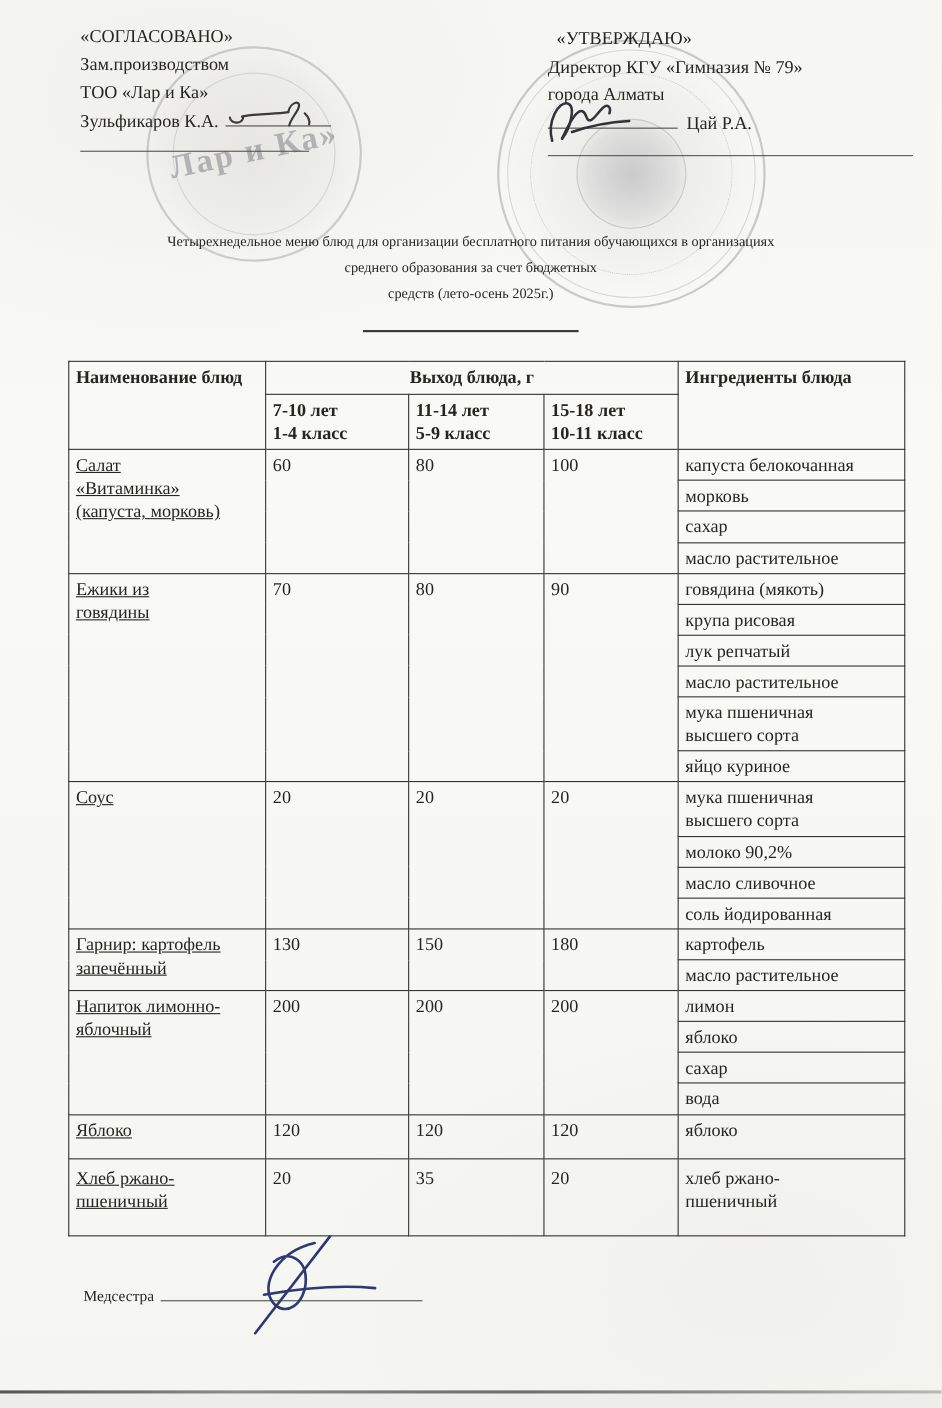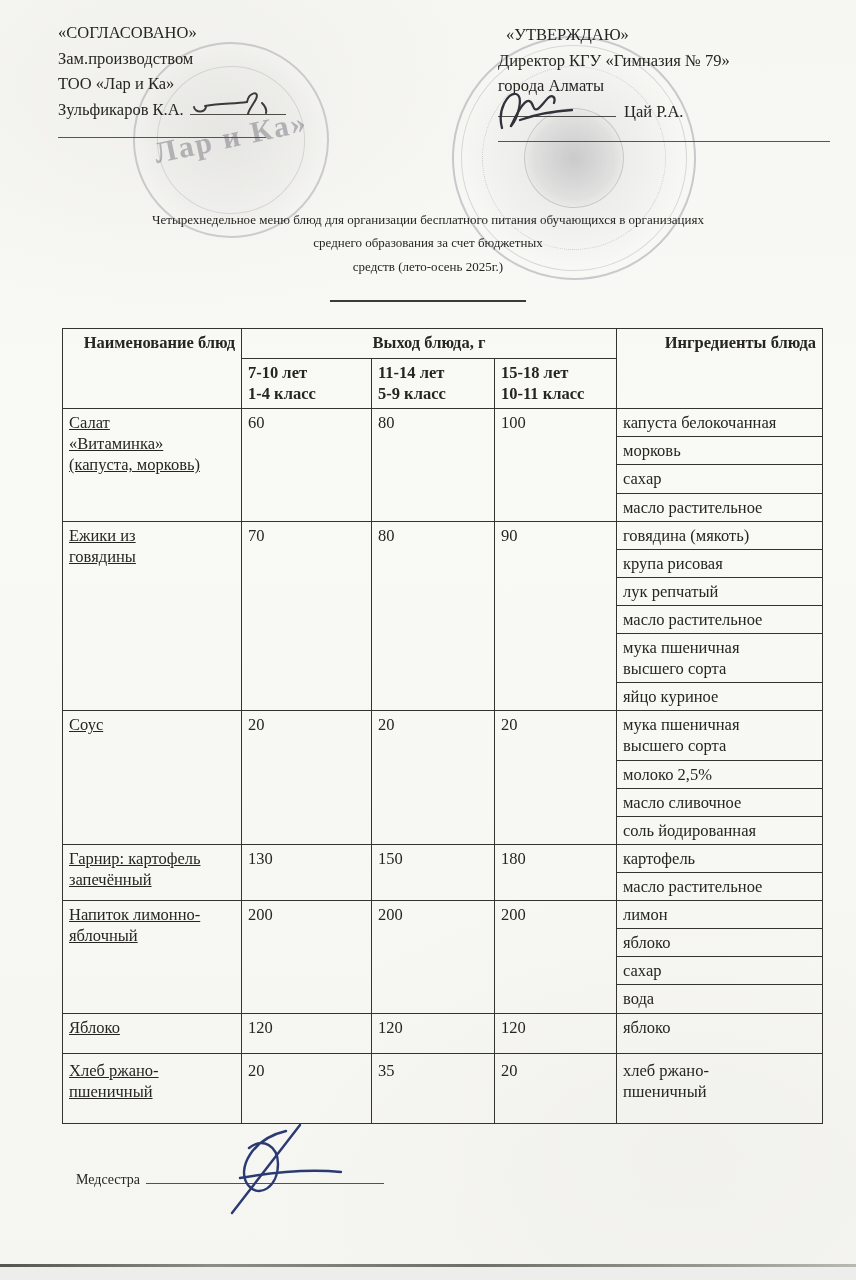--- a/index.html
+++ b/index.html
@@ -14,21 +14,21 @@
       radial-gradient(ellipse 600px 400px at 80% 90%, rgba(215,213,205,0.15), transparent 70%),
       linear-gradient(180deg, #f6f6f3 0%, #f9f9f6 35%, #f5f5f2 100%);
     font-family: "Liberation Serif", "DejaVu Serif", serif;
     color: #262520;
     overflow: hidden;
   }
 
   
   .header-zone { position: relative; height: 192px; }
   .approval-block { position: absolute; font-size: 16.5px; line-height: 1.55; z-index: 2; }
-  .approval-left { left: 58px; top: 20px; }
+  .approval-left { left: 73px; top: 20px; }
   .approval-right { left: 498px; top: 22px; }
   .sig-line { display: inline-block; position: relative; border-bottom: 1.6px solid #4c4b46; vertical-align: baseline; }
   .sig-line-left { width: 96px; margin-left: 6px; }
   .sig-line-right { width: 118px; margin-right: 8px; }
   .sig-svg { position: absolute; pointer-events: none; }
   .sig-zulfikarov { left: -4px; top: -26px; }
   .sig-tsai { left: -6px; top: -34px; }
   .long-rule { border-bottom: 1.6px solid #56554f; }
   .rule-left { width: 208px; margin-top: 15px; }
   .rule-right { width: 332px; margin-top: 17px; }
@@ -69,21 +69,21 @@
   .menu-table th, .menu-table td {
     border: 1.6px solid #353330;
     vertical-align: top;
     font-size: 16.5px;
     line-height: 1.28;
     padding: 3px 6px;
     white-space: pre-line;
     overflow: hidden;
   }
   .menu-table th { font-weight: bold; }
-  .th-dish, .th-ing { text-align: right; padding-top: 5px; }
+  .th-dish, .th-ing { text-align: left; padding-top: 5px; }
   .th-output { text-align: center; height: 30px; }
   .th-age { text-align: left; padding-left: 9px; height: 50px; line-height: 1.4; }
   .dish-cell { padding-left: 8px; text-decoration: underline; }
   .num-cell { padding-left: 12px; }
   .ing-cell { padding-left: 9px; height: 23px; }
   tr.dish-6 .ing-cell { height: 40px; }
   tr.dish-7 .ing-cell { height: 70px; padding-top: 6px; }
   tr.dish-7 .dish-cell, tr.dish-7 .num-cell { padding-top: 6px; }
 
   
@@ -228,21 +228,21 @@
         </tr>
         <tr class="dish-3">
           <td class="dish-cell" rowspan="4">Соус</td>
           <td class="num-cell" rowspan="4">20</td>
           <td class="num-cell" rowspan="4">20</td>
           <td class="num-cell" rowspan="4">20</td>
           <td class="ing-cell">мука пшеничная
 высшего сорта</td>
         </tr>
         <tr class="dish-3">
-          <td class="ing-cell">молоко 2,5%</td>
+          <td class="ing-cell">молоко 90,2%</td>
         </tr>
         <tr class="dish-3">
           <td class="ing-cell">масло сливочное</td>
         </tr>
         <tr class="dish-3">
           <td class="ing-cell">соль йодированная</td>
         </tr>
         <tr class="dish-4">
           <td class="dish-cell" rowspan="2">Гарнир: картофель
 запечённый</td>

